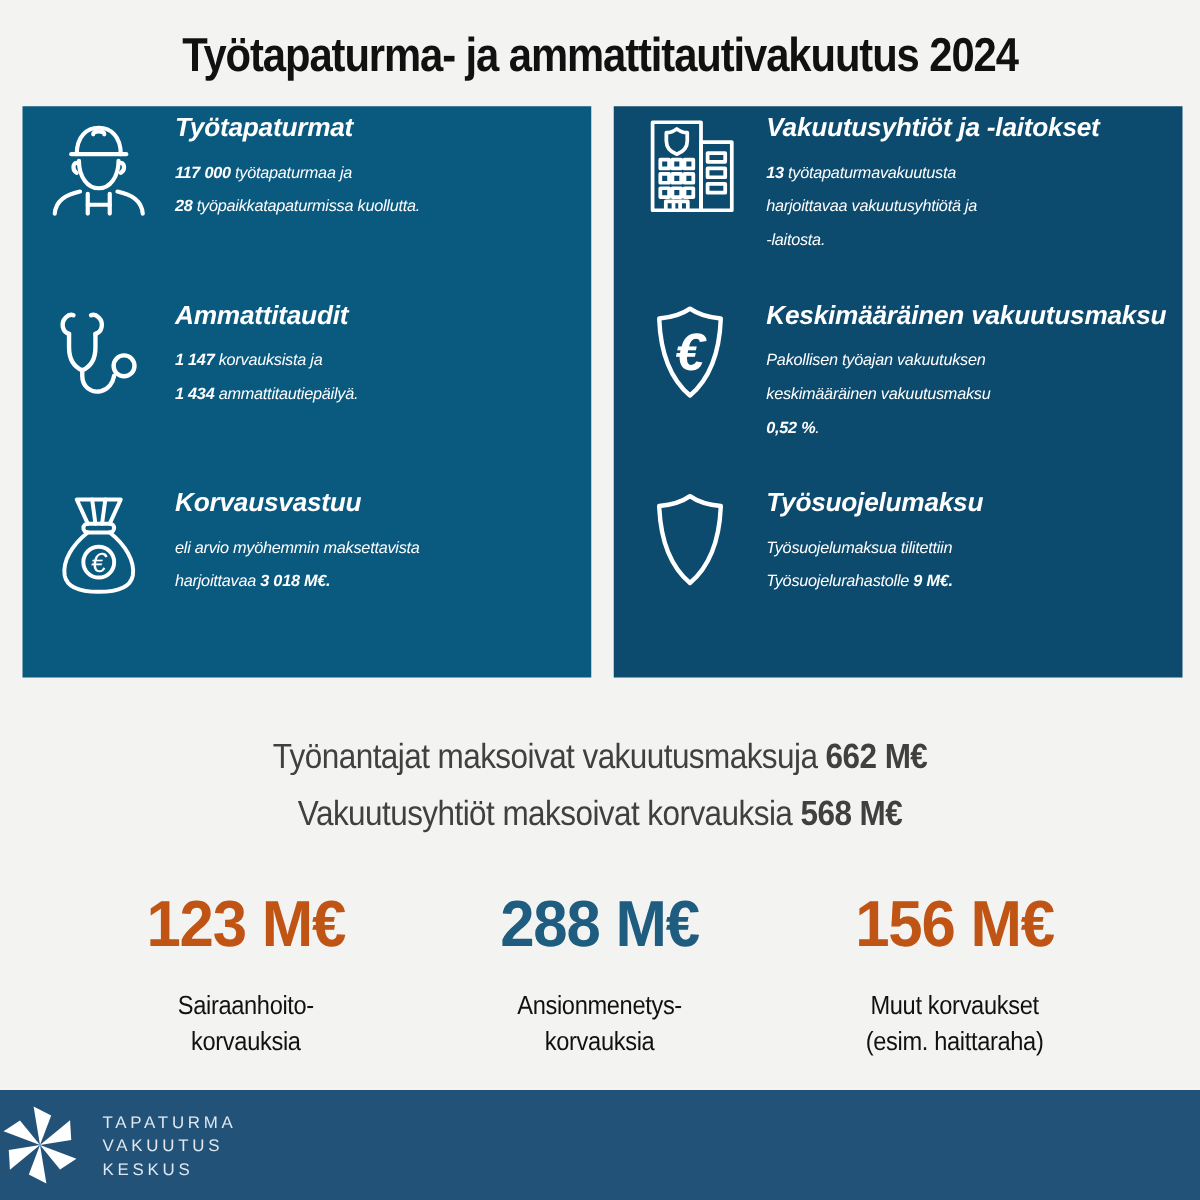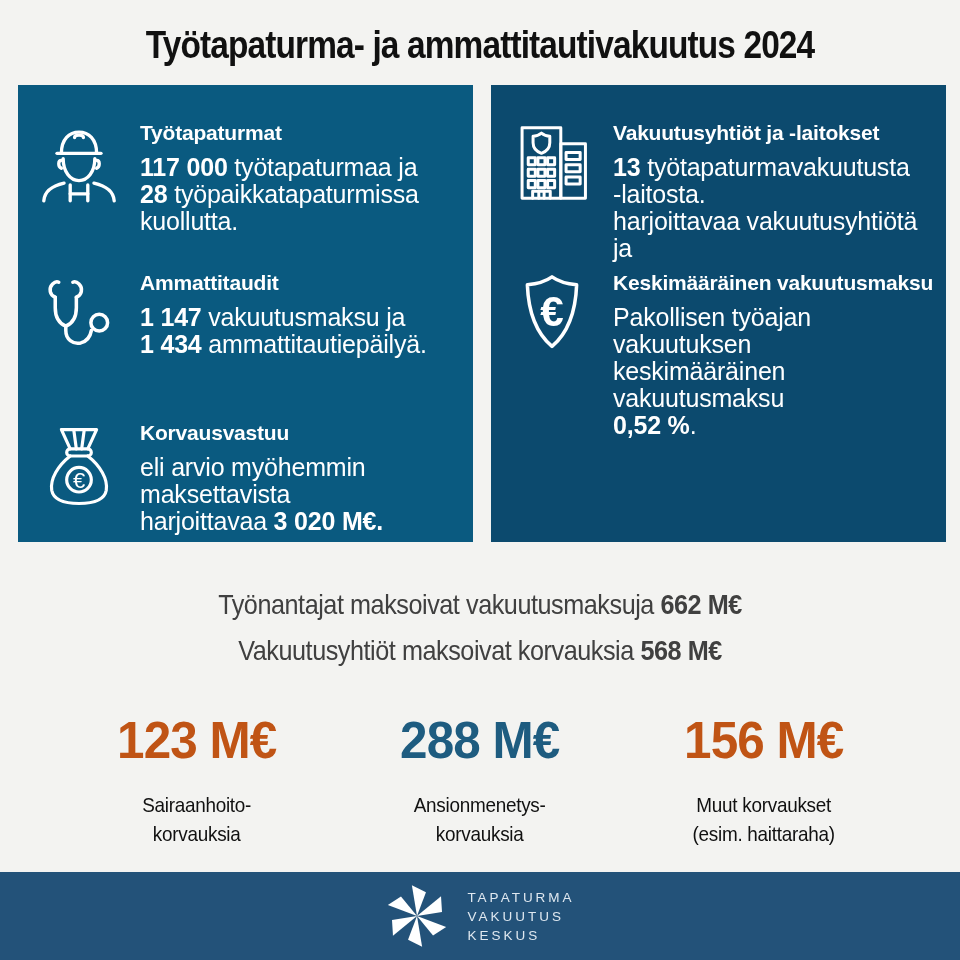--- a/index.html
+++ b/index.html
@@ -8,38 +8,38 @@
     background:#f3f3f1;
     font-family:"Liberation Sans", sans-serif;
     -webkit-font-smoothing:antialiased;
   }
   .page-title{
     margin:24px 0 18px;text-align:center;
     font-size:38px;font-weight:bold;color:#111;
     letter-spacing:-1px;transform:scaleX(0.88);
   }
   .panels{display:flex;gap:18px;padding:0 14px 0 18px;height:457px;}
-  .panel{flex:1;color:#fff;padding-top:30px;box-sizing:border-box;}
+  .panel{flex:1;color:#fff;box-sizing:border-box;font-style:italic;}
   .section{display:flex;height:150px;align-items:flex-start;}
   .icon-wrap{width:122px;min-width:122px;display:flex;justify-content:center;padding-top:4px;}
   .icon-wrap svg{width:88px;height:88px;display:block;}
   .sec-text{flex:1;padding-right:10px;}
   .heading{font-size:21px;font-weight:bold;margin:6px 0 9px;letter-spacing:-0.2px;}
-  .line{font-size:25px;line-height:27px;letter-spacing:-0.2px;}
+  .line{font-size:13px;line-height:27px;letter-spacing:-0.2px;}
   .line b{font-weight:bold;}
   .summary{margin-top:40px;text-align:center;color:#404040;}
   .summary p{margin:0;font-size:28px;line-height:46px;letter-spacing:-0.5px;transform:scaleX(0.9);}
   .summary b{font-weight:bold;}
   .stats{display:flex;margin-top:36px;padding:0 55px;text-align:center;}
   .stat{flex:1;}
   .stat-value{font-size:52px;font-weight:bold;letter-spacing:-1px;transform:scaleX(0.95);}
   .stat-label{margin-top:20px;font-size:21px;line-height:29px;color:#111;letter-spacing:-0.3px;transform:scaleX(0.9);}
   footer{
     position:absolute;left:0;right:0;bottom:0;height:88px;
-    display:flex;align-items:center;justify-content:center;gap:18px;
+    display:flex;align-items:center;gap:18px;
   }
   .logo-star{width:64px;height:64px;}
   .logo-text{font-size:13.5px;letter-spacing:3px;line-height:19px;color:#dfe8f0;}
   svg text{font-family:"Liberation Sans", sans-serif;}
 </style>
 </head>
 <body>
 
 <h1 class="page-title">Työtapaturma- ja ammattitautivakuutus 2024</h1>
 
@@ -72,40 +72,40 @@
           <svg viewBox="0 0 100 100" fill="none" stroke="#fff" stroke-width="4" stroke-linecap="round" stroke-linejoin="round">
     <path d="M23 32 C17 30 15 22 20 17 C22 15 25 14 27 15"></path>
     <path d="M47 32 C53 30 55 22 50 17 C48 15 45 14 43 15"></path>
     <path d="M23 32 L23 44 C23 56 28 62 35 65 C42 62 47 56 47 44 L47 32"></path>
     <path d="M35 65 L35 70 C35 80 43 86 52 84 C59 82 63 76 64 70"></path>
     <circle cx="73" cy="61" r="9.5"></circle>
   </svg>
         </div>
         <div class="sec-text">
           <div class="heading">Ammattitaudit</div>
-          <div class="line"><b>1 147</b><span> vakuutusmaksu ja</span></div>
+          <div class="line"><b>1 147</b><span> korvauksista ja</span></div>
           <div class="line"><b>1 434</b><span> ammattitautiepäilyä.</span></div>
         </div>
       </div>
       <div class="section">
         <div class="icon-wrap">
           <svg viewBox="0 0 100 100" fill="none" stroke="#fff" stroke-width="3.6" stroke-linecap="round" stroke-linejoin="round">
     <path d="M40 34 L30 12 L70 12 L60 34"></path>
     <path d="M47 34 L44 12"></path>
     <path d="M53 34 L56 12"></path>
     <rect x="36" y="34" width="28" height="8" rx="4"></rect>
     <path d="M40 42 C26 53 17 68 19 81 C21 92 34 96 50 96 C66 96 79 92 81 81 C83 68 74 53 60 42"></path>
     <circle cx="50" cy="69" r="14"></circle>
     <text x="50" y="78" font-size="25" fill="#fff" stroke="none" text-anchor="middle">€</text>
   </svg>
         </div>
         <div class="sec-text">
           <div class="heading">Korvausvastuu</div>
           <div class="line"><span>eli arvio myöhemmin maksettavista</span></div>
-          <div class="line"><span>harjoittavaa </span><b>3 020 M€.</b></div>
+          <div class="line"><span>harjoittavaa </span><b>3 018 M€.</b></div>
         </div>
       </div>
     </section>
   <section class="panel" style="background: #0c4a6e;">
       <div class="section">
         <div class="icon-wrap">
           <svg viewBox="0 0 100 100" fill="none" stroke="#fff" stroke-width="3.4" stroke-linecap="round" stroke-linejoin="round">
     <rect x="16" y="10" width="44" height="80"></rect>
     <path d="M38 16 C41 18.5 44 19.5 47.5 19.5 L47.5 27 C47.5 33 43.5 37 38 39 C32.5 37 28.5 33 28.5 27 L28.5 19.5 C32 19.5 35 18.5 38 16 Z"></path>
     <rect x="23" y="44" width="8" height="8"></rect>
@@ -121,36 +121,48 @@
     <path d="M35 82 L35 90 M41 82 L41 90"></path>
     <rect x="60" y="28" width="28" height="62"></rect>
     <rect x="66" y="38" width="16" height="8"></rect>
     <rect x="66" y="52" width="16" height="8"></rect>
     <rect x="66" y="66" width="16" height="8"></rect>
   </svg>
         </div>
         <div class="sec-text">
           <div class="heading">Vakuutusyhtiöt ja -laitokset</div>
           <div class="line"><b>13</b><span> työtapaturmavakuutusta</span></div>
+          <div class="line"><span>harjoittavaa vakuutusyhtiötä ja</span></div>
           <div class="line"><span>-laitosta.</span></div>
-          <div class="line"><span>harjoittavaa vakuutusyhtiötä ja</span></div>
         </div>
       </div>
       <div class="section">
         <div class="icon-wrap">
           <svg viewBox="0 0 100 100" fill="none" stroke="#fff" stroke-width="4" stroke-linecap="round" stroke-linejoin="round">
     <path d="M50 9 C57 14 67 17 78 18 C77 45 70 71 50 88 C30 71 23 45 22 18 C33 17 43 14 50 9 Z"></path>
     <text x="50" y="65" font-size="48" font-weight="bold" fill="#fff" stroke="none" text-anchor="middle">€</text>
   </svg>
         </div>
         <div class="sec-text">
           <div class="heading">Keskimääräinen vakuutusmaksu</div>
           <div class="line"><span>Pakollisen työajan vakuutuksen</span></div>
           <div class="line"><span>keskimääräinen vakuutusmaksu</span></div>
           <div class="line"><b>0,52 %</b><span>.</span></div>
+        </div>
+      </div>
+      <div class="section">
+        <div class="icon-wrap">
+          <svg viewBox="0 0 100 100" fill="none" stroke="#fff" stroke-width="4" stroke-linecap="round" stroke-linejoin="round">
+    <path d="M50 9 C57 14 67 17 78 18 C77 45 70 71 50 88 C30 71 23 45 22 18 C33 17 43 14 50 9 Z"></path>
+  </svg>
+        </div>
+        <div class="sec-text">
+          <div class="heading">Työsuojelumaksu</div>
+          <div class="line"><span>Työsuojelumaksua tilitettiin</span></div>
+          <div class="line"><span>Työsuojelurahastolle </span><b>9 M€.</b></div>
         </div>
       </div>
     </section>
 </div>
 
 <div class="summary">
     <p><span>Työnantajat maksoivat vakuutusmaksuja </span><b>662 M€</b></p>
     <p><span>Vakuutusyhtiöt maksoivat korvauksia </span><b>568 M€</b></p>
   </div>
 

